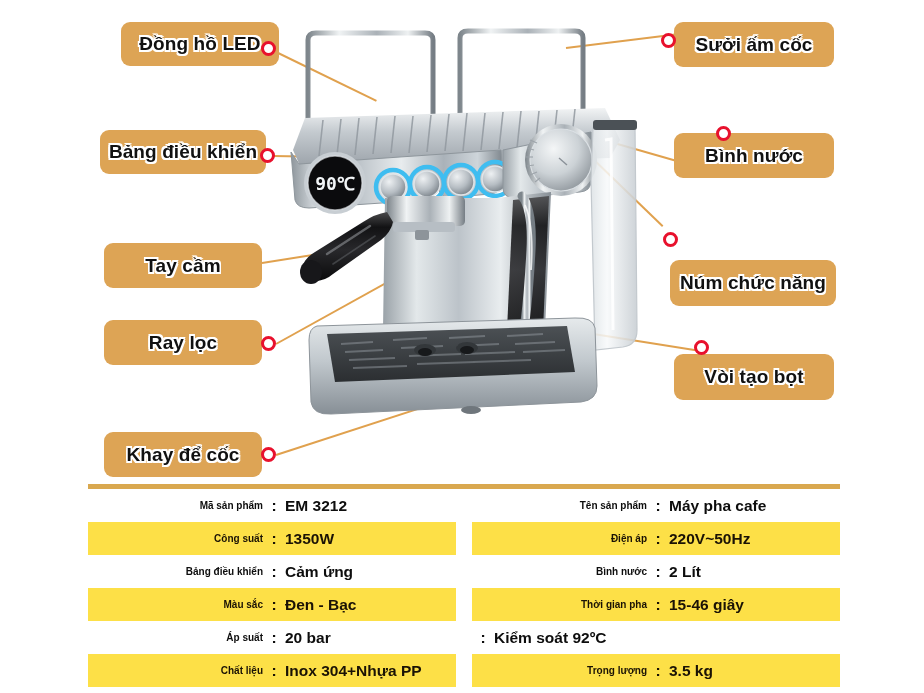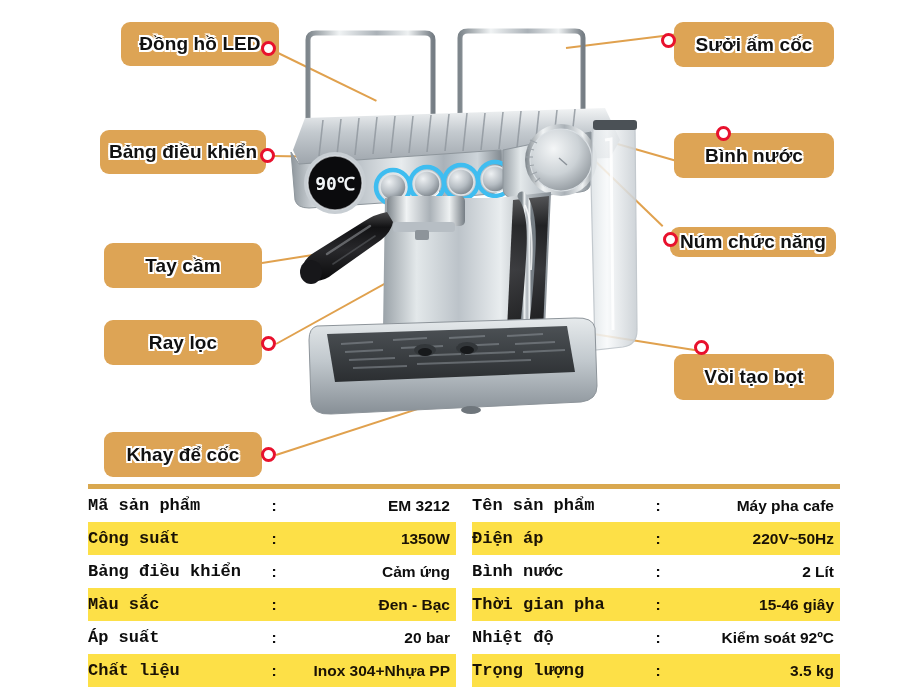--- a/index.html
+++ b/index.html
@@ -70,36 +70,35 @@
   .half {
     display: flex; align-items: center;
     height: 100%;
     flex: 0 0 368px;
   }
   .gap { flex: 0 0 16px; height: 100%; background: #fff; }
   .trow.odd .half { background: #ffffff; }
   .trow.even .half { background: #fde047; }
   .c-key {
     flex: 0 0 175px;
-    text-align: left;
-    font-size: 17px;
+    text-align: right;
+    font-size: 10px;
     font-weight: bold;
     color: #0d0d0d;
-    font-family: Liberation Mono, monospace;
   }
   .c-colon {
     flex: 0 0 22px;
     text-align: center;
     font-size: 15.5px;
     font-weight: bold;
     color: #0d0d0d;
   }
   .c-val {
     flex: 1 1 auto;
-    text-align: right;
+    text-align: left;
     font-size: 15.5px;
     font-weight: bold;
     color: #0d0d0d;
     padding-right: 6px;
   }
   .trow.even .c-key, .trow.even .c-colon, .trow.even .c-val { color: #1a1205; }
 </style>
 </head>
 <body>
 
@@ -344,21 +343,21 @@
   </div>
 
   <div class="callout" style="left:674px; top:22px; width:160px; height:45px;">
     <span>Sưởi ấm cốc</span>
   </div>
 
   <div class="callout" style="left:674px; top:133px; width:160px; height:45px;">
     <span>Bình nước</span>
   </div>
 
-  <div class="callout" style="left:670px; top:227px; width:166px; height:30px;">
+  <div class="callout" style="left:670px; top:260px; width:166px; height:46px;">
     <span>Núm chức năng</span>
   </div>
 
   <div class="callout" style="left:674px; top:354px; width:160px; height:46px;">
     <span>Vòi tạo bọt</span>
   </div>
 
   <div id="spec-table">
     <div class="topbar"></div>
 
@@ -419,21 +418,20 @@
     </div>
 
     <div class="trow odd">
       <div class="half">
         <div class="c-key">Áp suất</div>
         <div class="c-colon">:</div>
         <div class="c-val">20 bar</div>
       </div>
       <div class="gap"></div>
       <div class="half">
-        <div class="c-key">Nhiệt độ</div>
         <div class="c-colon">:</div>
         <div class="c-val">Kiểm soát 92ºC</div>
       </div>
     </div>
 
     <div class="trow even">
       <div class="half">
         <div class="c-key">Chất liệu</div>
         <div class="c-colon">:</div>
         <div class="c-val">Inox 304+Nhựa PP</div>

